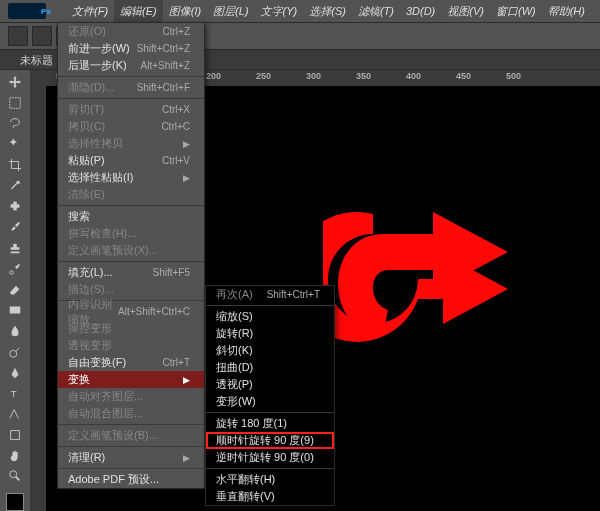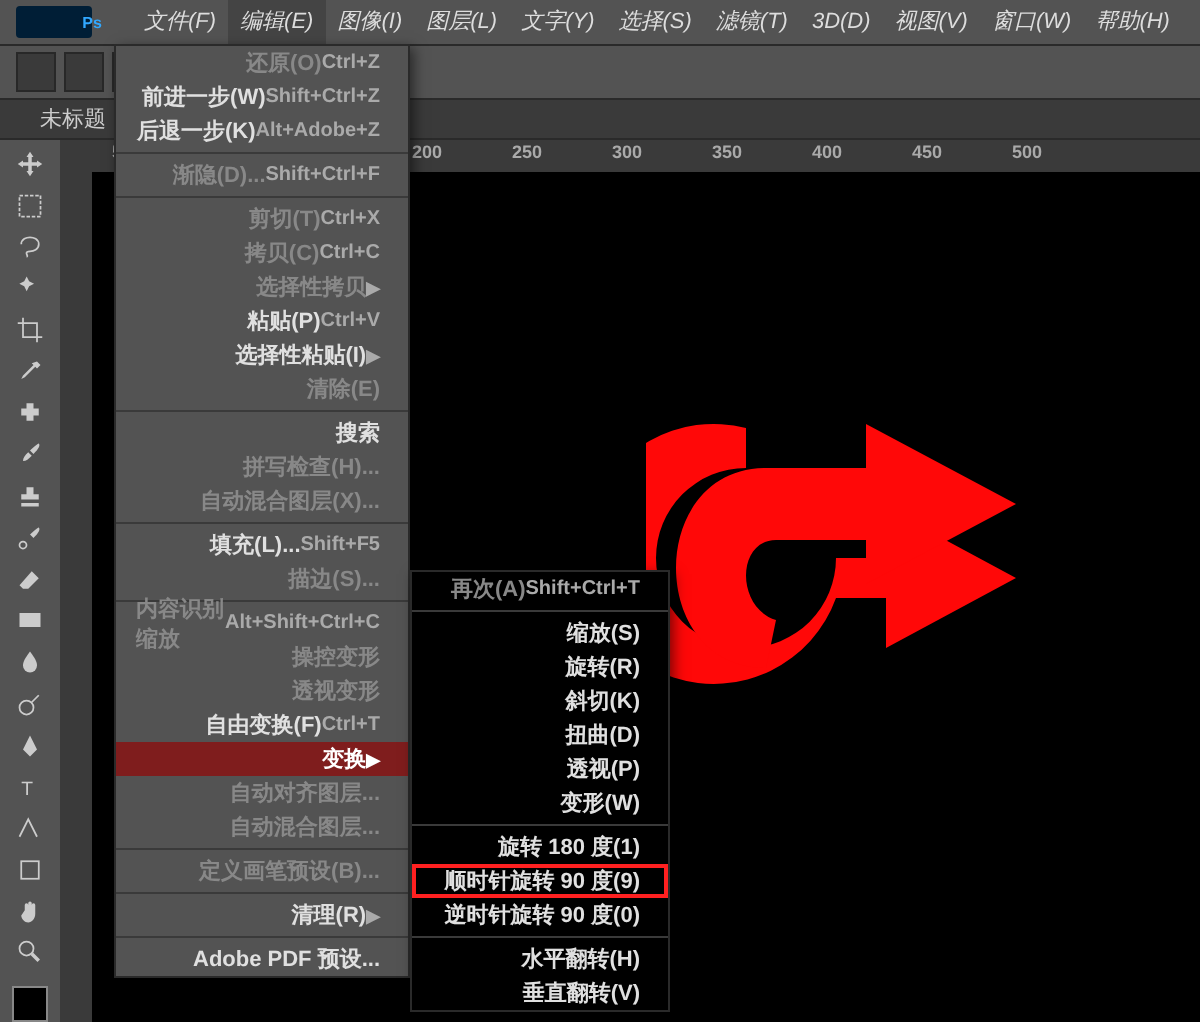--- a/index.html
+++ b/index.html
@@ -17,21 +17,21 @@
 .toolbtn svg { width: 14px; height: 14px; }
 .colorswatch { width: 18px; height: 18px; background: #000; border: 1px solid #888; margin-top: 6px; position: relative; }
 .colorswatch::after { content: ''; position: absolute; width: 18px; height: 18px; background: #fff; border: 1px solid #888; top: 6px; left: 6px; z-index: -1; }
 .canvas { flex: 1; background: #262626; position: relative; }
 .ruler-h { position: absolute; top: 0; left: 16px; right: 0; height: 16px; background: #3a3a3a; color: #aaa; overflow: hidden; }
 .ruler-h span { position: absolute; top: 1px; font-size: 9px; font-weight: bold; }
 .ruler-v { position: absolute; top: 16px; left: 0; width: 16px; bottom: 0; background: #3a3a3a; }
 .canvas-inner { position: absolute; top: 16px; left: 16px; right: 0; bottom: 0; background: #000; display: flex; align-items: center; justify-content: center; }
 .arrow-shape svg { display: block; }
 .dropdown { position: absolute; top: 22px; left: 57px; width: 148px; background: #535353; border: 1px solid #2a2a2a; box-shadow: 2px 2px 6px rgba(0,0,0,.5); z-index: 100; }
-.dd-row { display: flex; justify-content: flex-end; align-items: center; padding: 2px 14px 2px 10px; color: #e0e0e0; cursor: pointer; height: 17px; font-weight: bold; }
+.dd-row { display: flex; justify-content: space-between; align-items: center; padding: 2px 14px 2px 10px; color: #e0e0e0; cursor: pointer; height: 17px; }
 .dd-row.disabled { color: #888; }
 .dd-row.hi { background: #7f1d1d; color: #fff; }
 .dd-row .sc { color: #aaa; font-size: 10px; }
 .dd-row .arrow { font-size: 9px; color: #aaa; }
 .dd-row.hi .arrow { color: #fff; }
 .dd-sep { height: 1px; background: #3a3a3a; margin: 2px 0; }
 .submenu { position: absolute; top: 285px; left: 205px; width: 130px; background: #000000; border: 1px solid #2a2a2a; box-shadow: 2px 2px 6px rgba(0,0,0,.5); z-index: 101; }
 .submenu .dd-row.boxed { border: 2px solid #ff2020; padding: 0 12px 0 8px; }
 .ruler-corner { position: absolute; top: 0; left: 0; width: 16px; height: 16px; background: #3a3a3a; }
 </style>
@@ -233,21 +233,21 @@
     <div class="dd-row disabled">
       <span>还原(O)</span>
       <span class="sc">Ctrl+Z</span>
     </div>
     <div class="dd-row">
       <span>前进一步(W)</span>
       <span class="sc">Shift+Ctrl+Z</span>
     </div>
     <div class="dd-row">
       <span>后退一步(K)</span>
-      <span class="sc">Alt+Adobe+Z</span>
+      <span class="sc">Alt+Shift+Z</span>
     </div>
     <div class="dd-sep"></div>
     <div class="dd-row disabled">
       <span>渐隐(D)...</span>
       <span class="sc">Shift+Ctrl+F</span>
     </div>
     <div class="dd-sep"></div>
     <div class="dd-row disabled">
       <span>剪切(T)</span>
       <span class="sc">Ctrl+X</span>
@@ -272,21 +272,21 @@
       <span>清除(E)</span>
     </div>
     <div class="dd-sep"></div>
     <div class="dd-row">
       <span>搜索</span>
     </div>
     <div class="dd-row disabled">
       <span>拼写检查(H)...</span>
     </div>
     <div class="dd-row disabled">
-      <span>自动混合图层(X)...</span>
+      <span>定义画笔预设(X)...</span>
     </div>
     <div class="dd-sep"></div>
     <div class="dd-row">
       <span>填充(L)...</span>
       <span class="sc">Shift+F5</span>
     </div>
     <div class="dd-row disabled">
       <span>描边(S)...</span>
     </div>
     <div class="dd-sep"></div>

